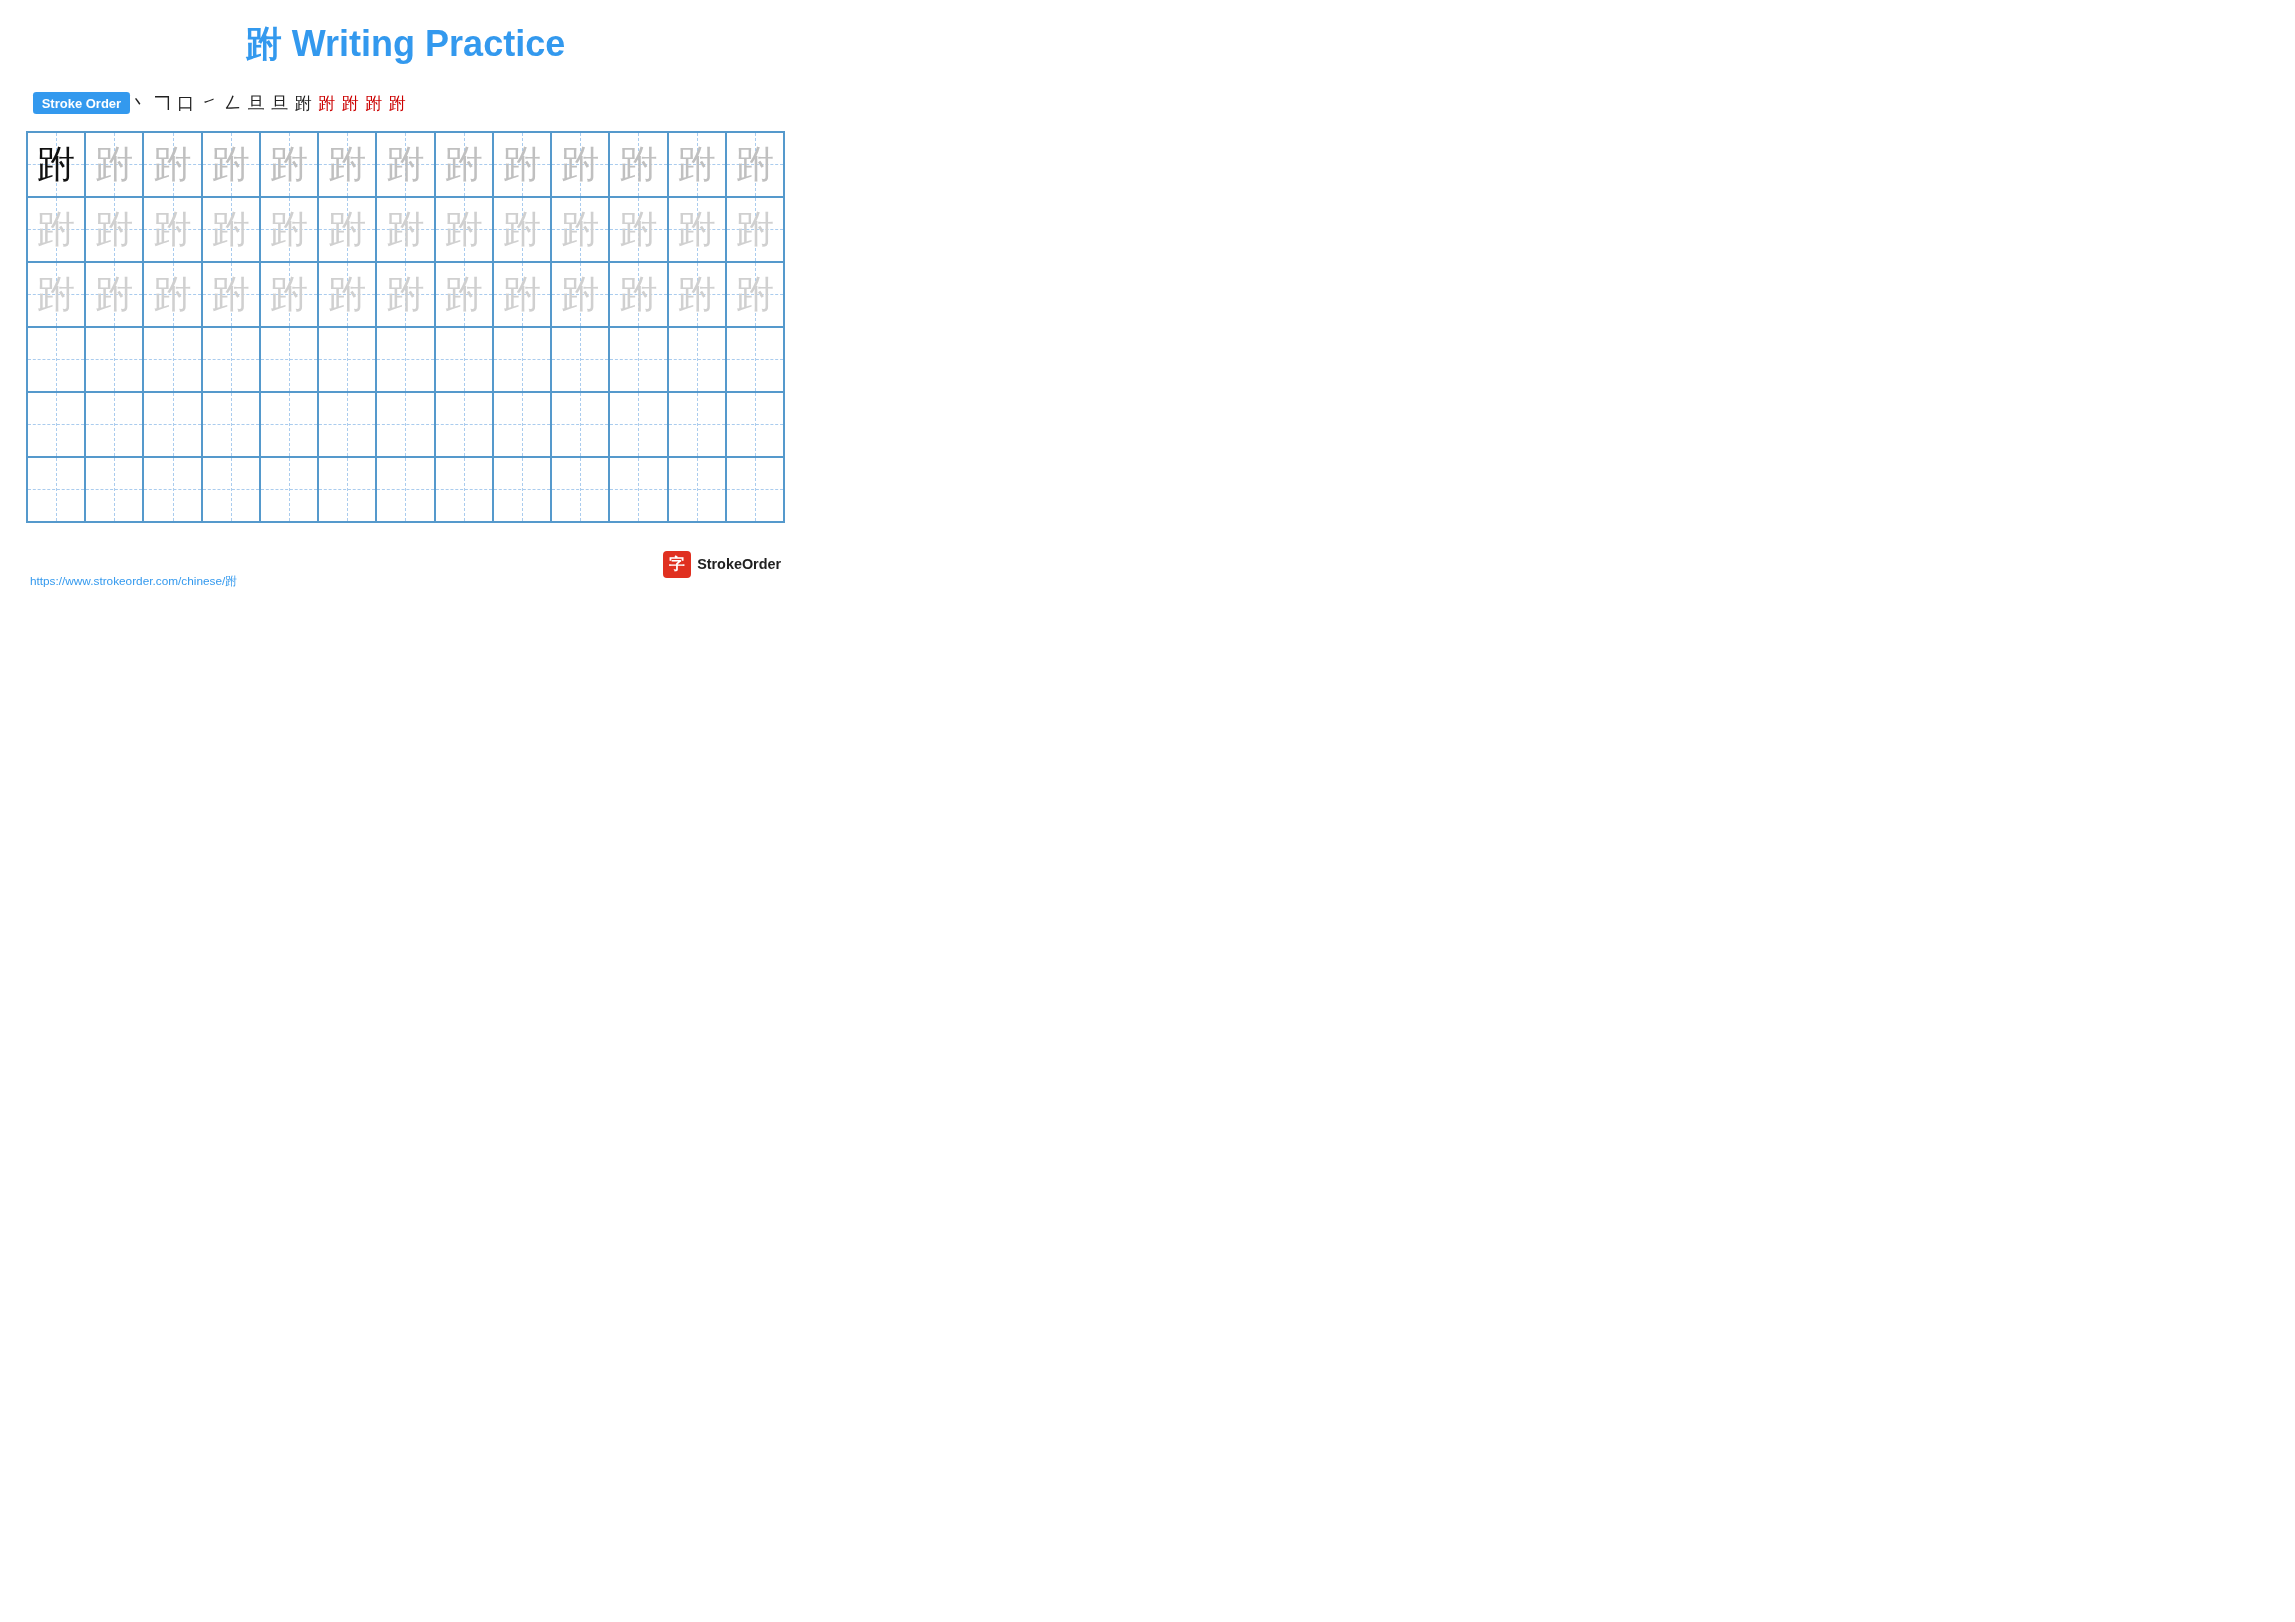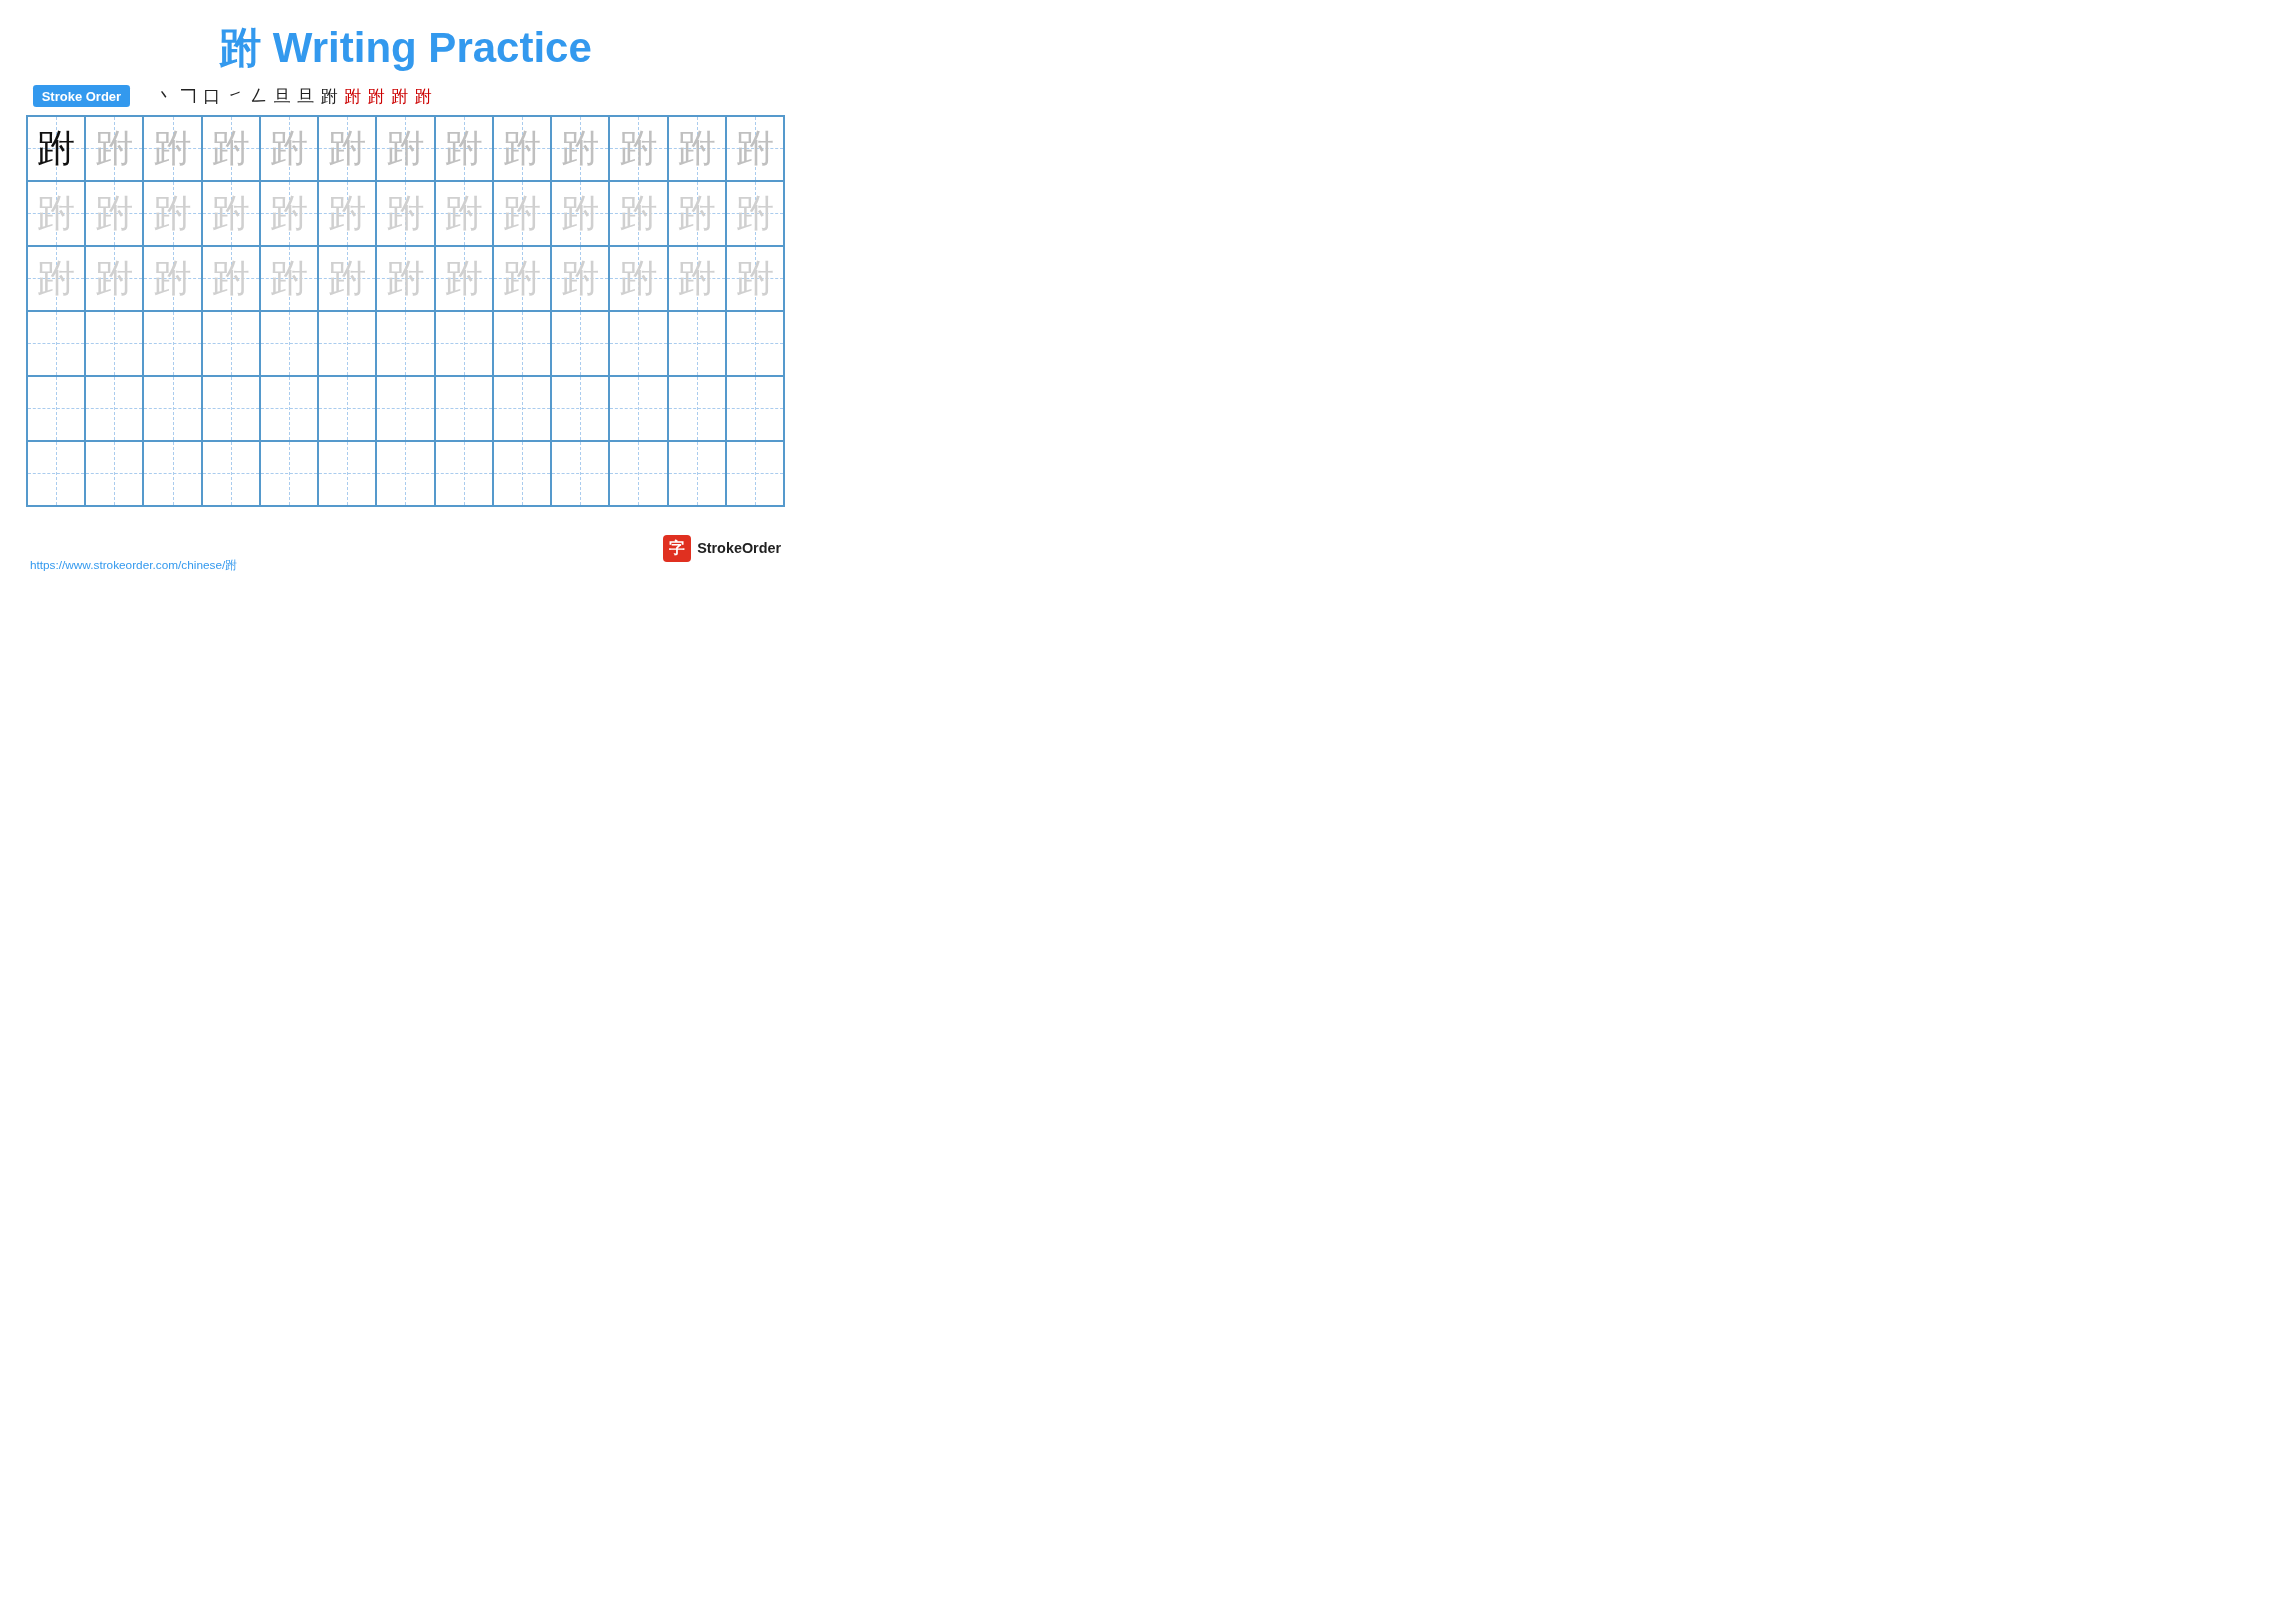--- a/index.html
+++ b/index.html
@@ -8,33 +8,33 @@
       font-family: serif;
       width: 811px;
       min-height: 574px;
       padding: 19.6px 26px;
       position: relative;
     }
 
     
     .title {
       text-align: center;
-      font-size: 42px;
+      font-size: 36px;
       font-weight: bold;
       color: #3399ee;
-      margin-bottom: 9px;
+      margin-bottom: 23px;
       font-family: sans-serif;
     }
 
     
     .stroke-order-row {
       display: flex;
       align-items: center;
-      gap: 26px;
-      margin-bottom: 7px;
+      gap: 0;
+      margin-bottom: 16px;
       padding-left: 6.5px;
     }
     .stroke-order-badge {
       background: #3399ee;
       color: white;
       font-family: sans-serif;
       font-weight: bold;
       font-size: 13px;
       padding: 3.3px 9.2px;
       border-radius: 3.3px;

